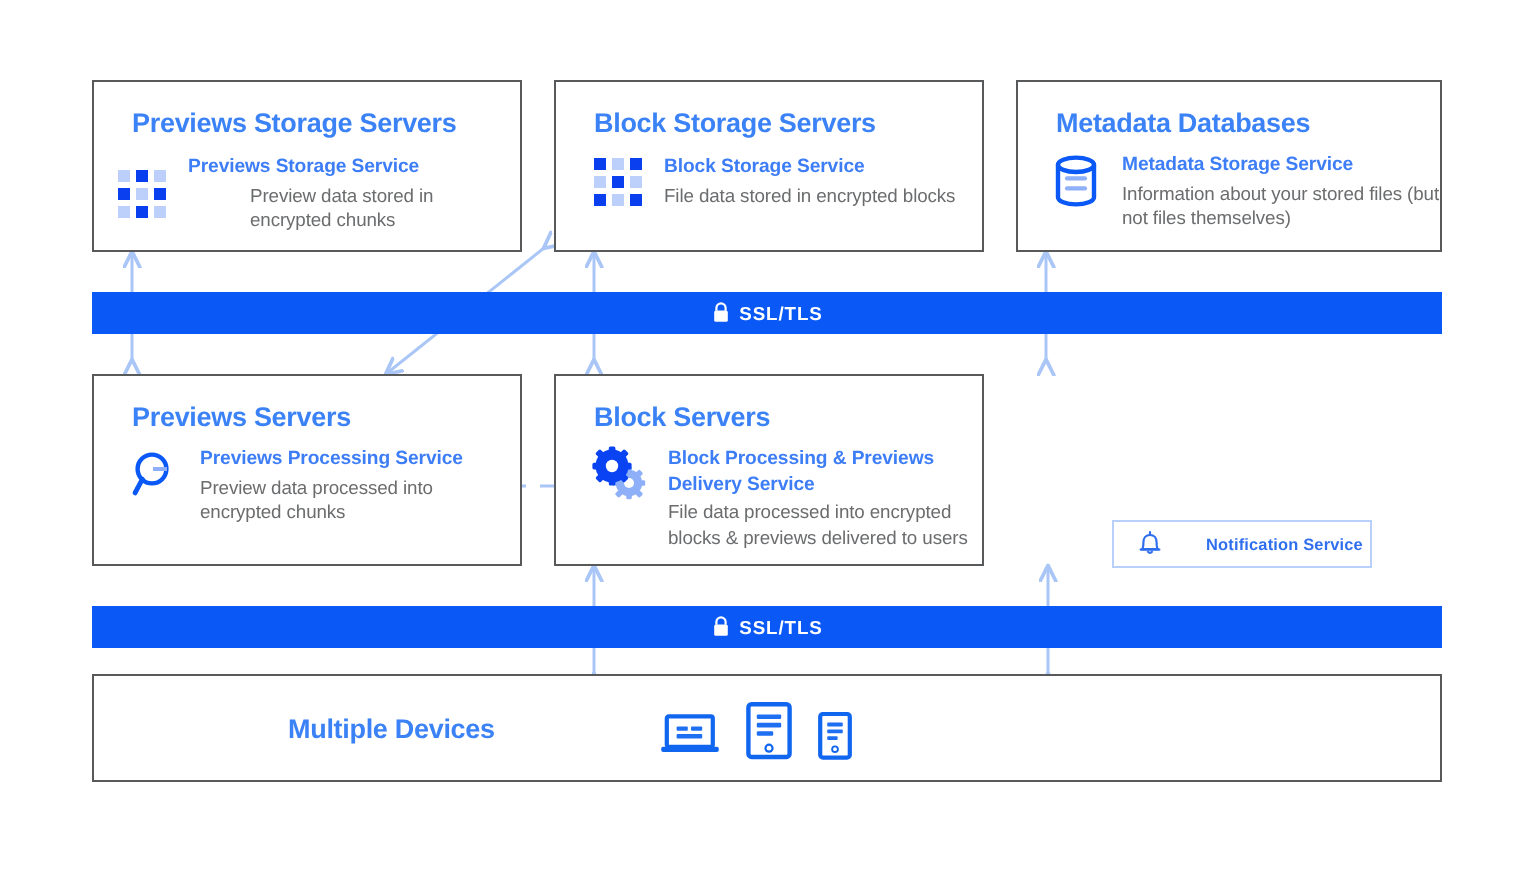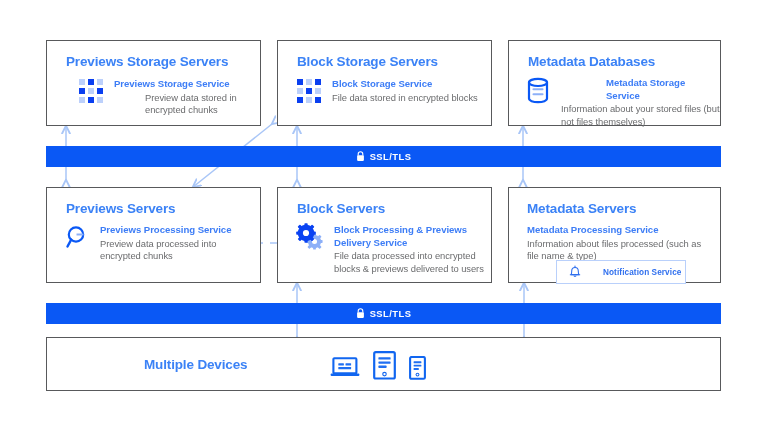--- a/index.html
+++ b/index.html
@@ -174,21 +174,21 @@
       <line x1="297" y1="337" x2="297" y2="283" marker-end="url(#ah)" marker-start="url(#ah)"></line>
     </g>
 
     <g stroke="#a9c6f7" stroke-width="1.5" fill="none">
       <line x1="524" y1="337" x2="524" y2="283" marker-end="url(#ah)" marker-start="url(#ah)"></line>
     </g>
   </svg>
 
   <div class="node" style="left:46px; top:40px; width:215px; height:86px;">
     <div class="node-title" style="position:absolute; left:19px; top:13px;">Previews Storage Servers</div>
-    <div class="svc-row" style="position:absolute; left:32px; top:37px; width:180px;">
+    <div class="svc-row" style="position:absolute; left:12px; top:37px; width:180px;align-items:center;">
       <span class="svc-icon">
         <span class="dotgrid">
           <i class="d-light"></i>
             <i class="d-dark"></i>
             <i class="d-light"></i>
           <i class="d-dark"></i>
             <i class="d-light"></i>
             <i class="d-dark"></i>
           <i class="d-light"></i>
             <i class="d-dark"></i>
@@ -230,21 +230,21 @@
     <div class="svc-row" style="position:absolute; left:17px; top:36px; width:190px;">
       <span class="svc-icon">
         <svg width="24" height="27" viewBox="0 0 24 27">
           <ellipse cx="12" cy="5.4" rx="9" ry="3.6" fill="none" stroke="#0a58f5" stroke-width="2.2"></ellipse>
           <path d="M3,5.4 L3,21.6 C3,23.6 7,25.2 12,25.2 C17,25.2 21,23.6 21,21.6 L21,5.4" fill="none" stroke="#0a58f5" stroke-width="2.2" stroke-linecap="round"></path>
           <line x1="7.5" y1="12.2" x2="16.5" y2="12.2" stroke="#8db0f8" stroke-width="2.1" stroke-linecap="round"></line>
           <line x1="7.5" y1="17.2" x2="16.5" y2="17.2" stroke="#8db0f8" stroke-width="2.1" stroke-linecap="round"></line>
         </svg>
       </span>
       <span class="svc-text">
-        <span class="svc-name" style="display:block;margin-left:45px;">Metadata Storage Service</span>
+        <span class="svc-name" style="display:block;">Metadata Storage Service</span>
         <span class="svc-desc" style="display:block; width:170px;">Information about your stored files (but not files themselves)</span>
       </span>
     </div>
   </div>
 
   <div class="ssl-band" style="left:46px; top:146px; width:675px; height:21px;">
     <svg class="lock-glyph" viewBox="0 0 9 11">
       <path d="M2.2,4.4 L2.2,3.0 A2.3,2.3 0 0 1 6.8,3.0 L6.8,4.4" fill="none" stroke="#ffffff" stroke-width="1.1"></path>
       <rect x="1.1" y="4.3" width="6.8" height="5.6" rx="0.8" fill="#ffffff"></rect>
     </svg>
@@ -301,27 +301,20 @@
           <circle cx="11" cy="11" r="3.1" fill="#ffffff"></circle>
         </svg>
       </span>
       <span class="svc-text" style="padding-top:2px;">
         <span class="svc-name" style="display:block; width:150px;">Block Processing &amp; Previews Delivery Service</span>
         <span class="svc-desc" style="display:block; width:168px;">File data processed into encrypted blocks &amp; previews delivered to users</span>
       </span>
     </div>
   </div>
 
-  <div class="node" style="left:508px; top:187px; width:213px; height:96px;">
-    <div class="node-title" style="position:absolute; left:18px; top:13px;">Metadata Servers</div>
-    <div style="position:absolute; left:18px; top:36px; width:182px;">
-      <span class="svc-name" style="display:block;">Metadata Processing Service</span>
-      <span class="svc-desc" style="display:block; width:180px;">Information about files processed (such as file name &amp; type)</span>
-    </div>
-  </div>
 
   <div class="notif-pill" style="left:556px; top:260px; width:130px; height:24px;">
     <span style="display:block; width:12px; height:14px;">
       <svg width="12" height="14" viewBox="0 0 12 14">
         <path d="M2.0,9.6 C2.0,9.6 2.7,9.0 2.7,6.2 C2.7,3.9 4.0,2.5 6.0,2.5 C8.0,2.5 9.3,3.9 9.3,6.2 C9.3,9.0 10.0,9.6 10.0,9.6 Z" fill="none" stroke="#2f6fee" stroke-width="1.1" stroke-linejoin="round"></path>
         <line x1="1.3" y1="9.8" x2="10.7" y2="9.8" stroke="#2f6fee" stroke-width="1.1" stroke-linecap="round"></line>
         <line x1="6" y1="1.0" x2="6" y2="2.4" stroke="#2f6fee" stroke-width="1.1" stroke-linecap="round"></line>
         <path d="M4.8,10.6 A1.3,1.3 0 0 0 7.2,10.6" fill="none" stroke="#2f6fee" stroke-width="1.1"></path>
       </svg>
     </span>

